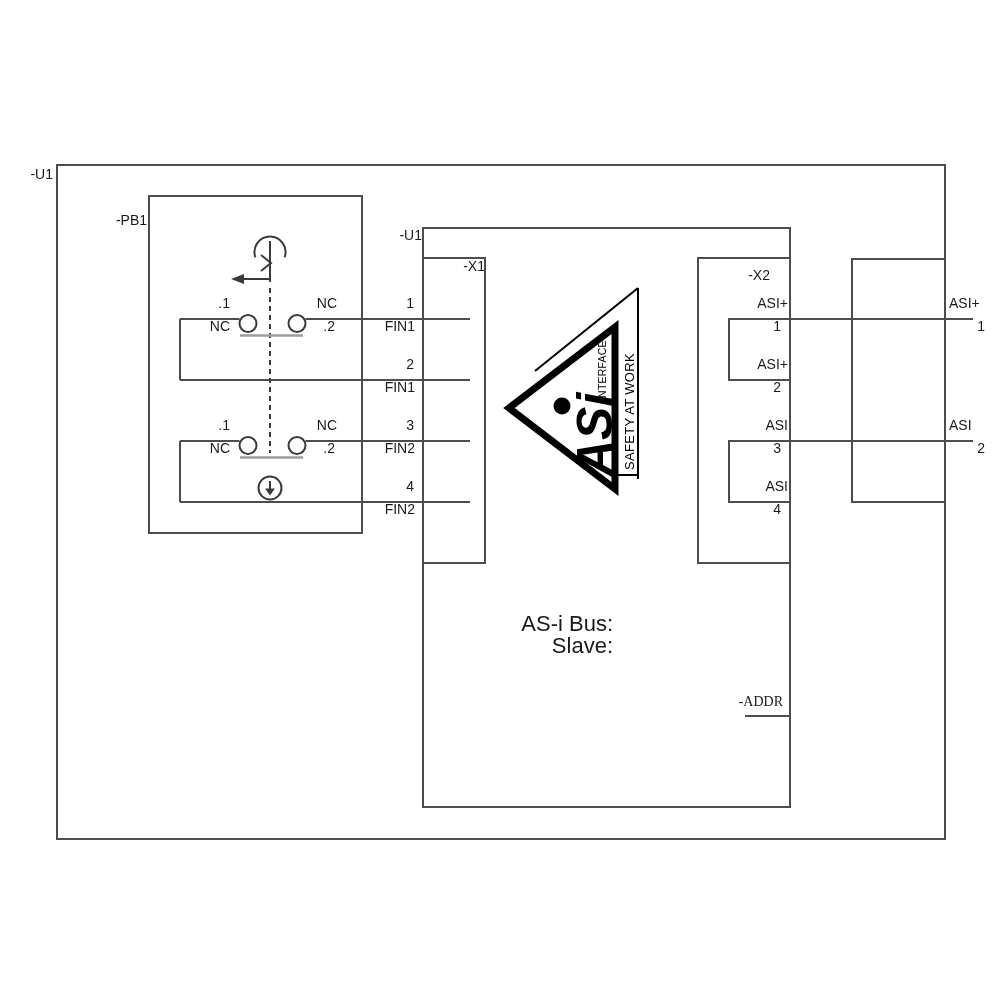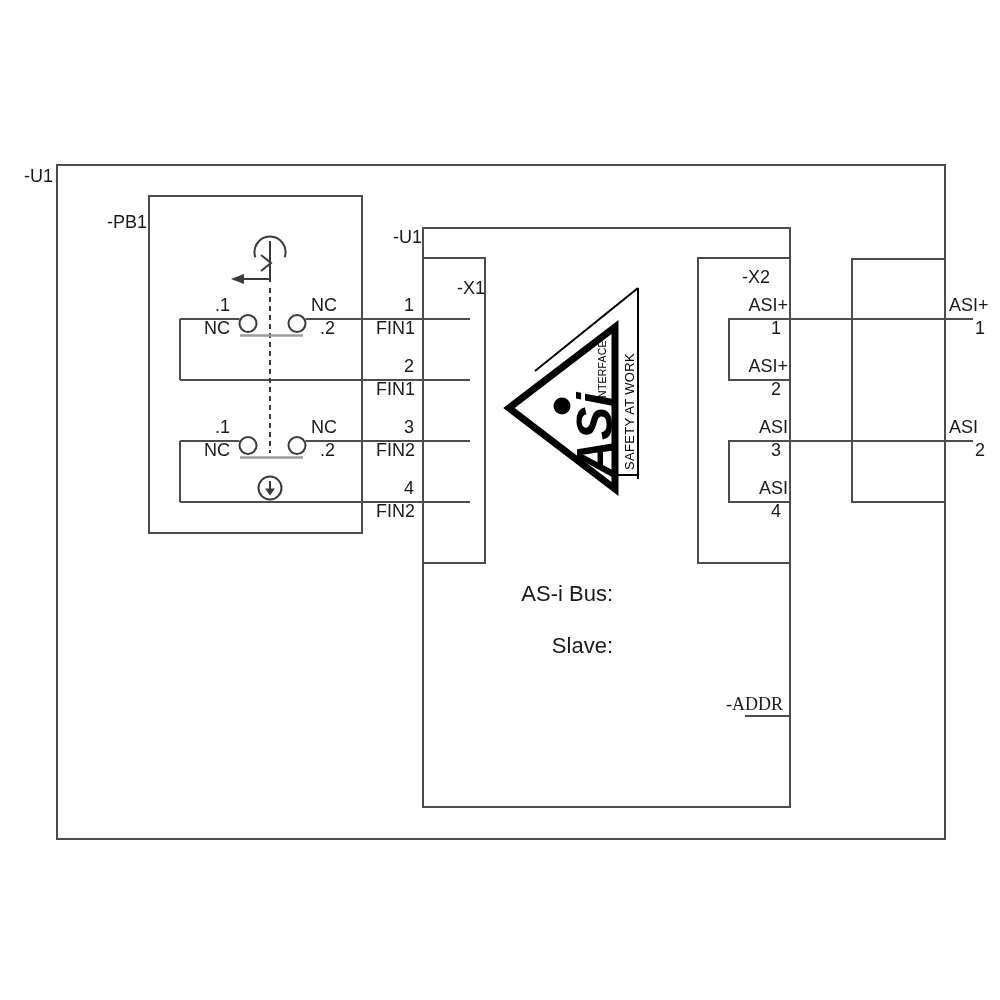--- a/index.html
+++ b/index.html
@@ -3,21 +3,21 @@
 <meta charset="utf-8">
 <style>
   :root{
     --line:#4d4d4d; --symbol:#3a3a3a; --text:#1a1a1a; --logo:#000000;
     --contact_bar:#9c9c9c; --background:#ffffff;
   }
   html,body{margin:0;padding:0;background:#fff;}
   .canvas{position:relative;width:1000px;height:1000px;background:var(--background);
           font-family:"Liberation Sans",sans-serif;overflow:hidden;}
   .canvas > svg{position:absolute;left:0;top:0;}
-  .lbl{position:absolute;font-size:18px;line-height:1.15;color:var(--text);white-space:nowrap;}
+  .lbl{position:absolute;font-size:14px;line-height:1.15;color:var(--text);white-space:nowrap;}
   .big{font-size:22px;}
   .num{text-align:right;}
   
   .ln{fill:none;stroke:var(--line);stroke-width:2px;}
   .sym{fill:none;stroke:var(--symbol);stroke-width:2px;}
   .symf{fill:var(--symbol);stroke:none;}
   .bar{fill:none;stroke:var(--contact_bar);stroke-width:2.5px;}
   .dash{stroke-dasharray:5 4;}
   .logo-ln{fill:none;stroke:var(--logo);stroke-width:2px;}
   .logo-thick{fill:none;stroke:var(--logo);stroke-width:7px;stroke-linejoin:miter;}
@@ -80,21 +80,21 @@
     <path class="logo-thick" d="M 509 408 L 615 327 L 615 489 Z"></path>
     <circle class="logo-fill" cx="562" cy="406" r="8.5"></circle>
     <text class="logo-text" transform="translate(612 476) rotate(-90)" font-size="50" font-weight="bold" font-style="italic">ASi</text>
     <text class="logo-text" transform="translate(606 401) rotate(-90)" font-size="10.5" letter-spacing="0.2">INTERFACE</text>
     <text class="logo-text" transform="translate(634 470) rotate(-90)" font-size="13" letter-spacing="0.3">SAFETY AT WORK</text>
   </svg>
 
   <div class="lbl" style="right:947px;top:166px;">-U1</div>
   <div class="lbl" style="right:853px;top:212px;">-PB1</div>
   <div class="lbl" style="right:578px;top:227px;">-U1</div>
-  <div class="lbl" style="right:515px;top:258px;margin-top:20px;">-X1</div>
+  <div class="lbl" style="right:515px;top:258px;">-X1</div>
   <div class="lbl" style="right:230px;top:267px;">-X2</div>
 
   <div class="lbl" style="right:770px;top:295px;">.1</div>
   <div class="lbl" style="right:770px;top:318px;">NC</div>
   <div class="lbl" style="right:663px;top:295px;">NC</div>
   <div class="lbl" style="right:665px;top:318px;">.2</div>
 
   <div class="lbl" style="right:770px;top:417px;">.1</div>
   <div class="lbl" style="right:770px;top:440px;">NC</div>
   <div class="lbl" style="right:663px;top:417px;">NC</div>
@@ -116,18 +116,18 @@
   <div class="lbl" style="right:212px;top:417px;">ASI</div>
   <div class="lbl" style="right:219px;top:440px;">3</div>
   <div class="lbl" style="right:212px;top:478px;">ASI</div>
   <div class="lbl" style="right:219px;top:501px;">4</div>
 
   <div class="lbl" style="left:949px;top:295px;">ASI+</div>
   <div class="lbl num" style="left:949px;top:318px;width:36px;">1</div>
   <div class="lbl" style="left:949px;top:417px;">ASI</div>
   <div class="lbl num" style="left:949px;top:440px;width:36px;">2</div>
 
-  <div class="lbl big" style="right:387px;top:581px;">AS-i Bus:</div>
+  <div class="lbl big" style="right:387px;top:611px;">AS-i Bus:</div>
   <div class="lbl big" style="right:387px;top:633px;">Slave:</div>
 
   <div class="lbl" style="right:217px;top:694px;font-family:Liberation Serif, serif;">-ADDR</div>
 
 </div>
 
 </body></html>

